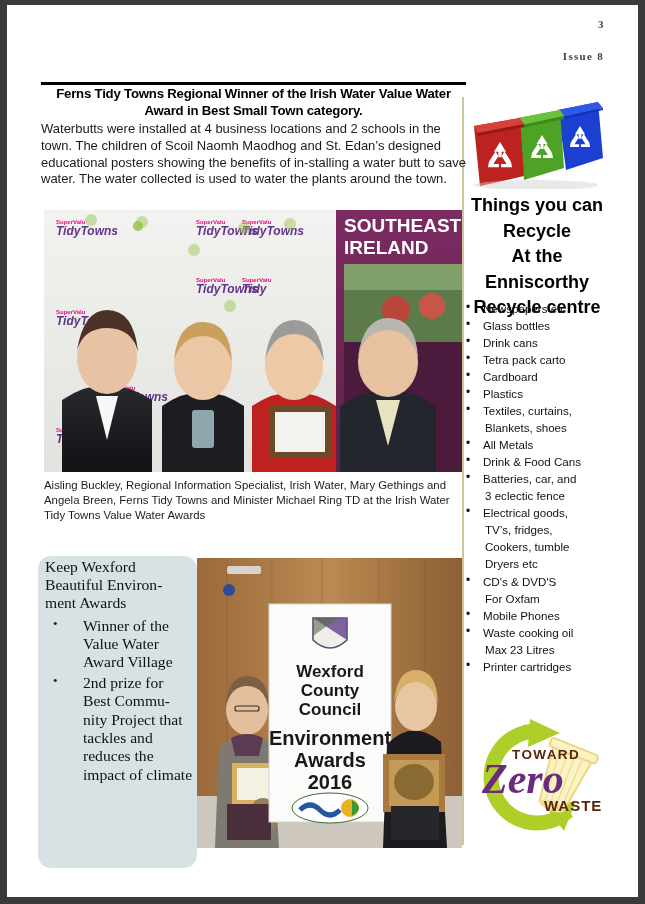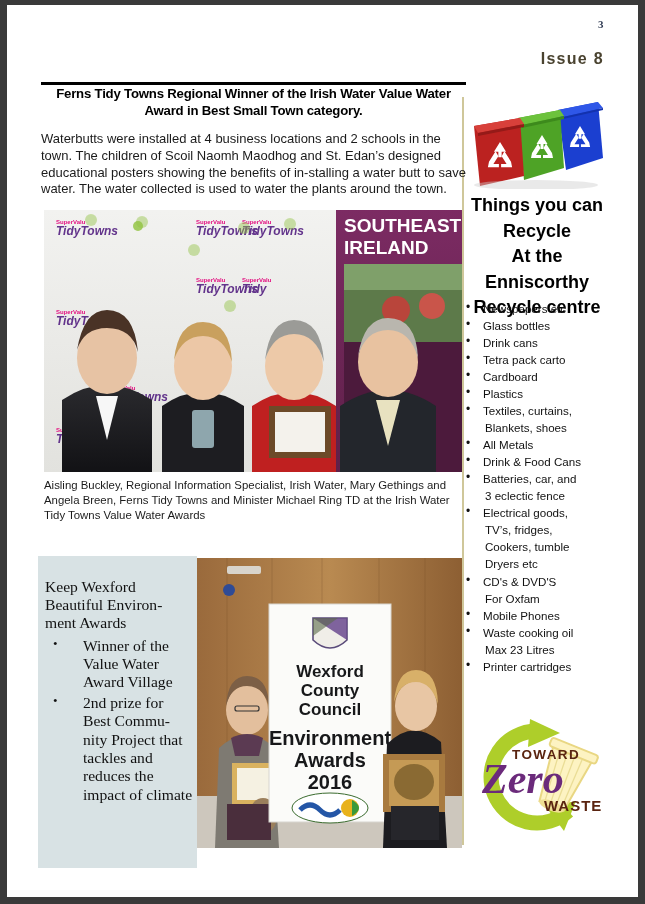--- a/index.html
+++ b/index.html
@@ -22,37 +22,37 @@
   .pagenum{
     position:absolute;left:0;top:18px;width:604px;
     text-align:right;
     font-family:"Liberation Serif",serif;
     font-weight:bold;font-size:11px;color:#2f3a52;
     letter-spacing:.5px;
   }
   .issue{
     position:absolute;left:0;top:50px;width:604px;
     text-align:right;
-    font-family:Liberation Sans, sans-serif;
-    font-weight:bold;font-size:16px;color:#4a4330;
+    font-family:Liberation Serif, serif;
+    font-weight:bold;font-size:11px;color:#4a4330;
     letter-spacing:1.3px;
   }
 
   
   .rule-top{position:absolute;left:41px;top:82px;width:425px;height:3px;background:#000;}
   .vdiv{position:absolute;left:462px;top:97px;width:2px;height:748px;background:#cfc79a;}
 
   
   .article{position:absolute;left:41px;top:86px;width:425px;}
   .headline{
     font-size:13.2px;font-weight:bold;color:#000;
     line-height:1.26;letter-spacing:-.2px;text-align:center;
   }
   .body-copy{
-    font-size:13px;color:#1b1b1b;line-height:1.28;margin-top:12px;
+    font-size:13px;color:#1b1b1b;line-height:1.28;margin-top:2px;
   }
 
   
   .photo-top{
     position:absolute;left:44px;top:210px;width:418px;height:262px;
     overflow:hidden;background:#d9d9d9;
   }
   .photo-bottom{
     position:absolute;left:197px;top:558px;width:265px;height:290px;
     overflow:hidden;background:#0369a1;
@@ -61,21 +61,22 @@
   .caption{
     position:absolute;left:44px;top:478px;width:412px;
     font-size:11.4px;color:#1b1b1b;line-height:1.33;
   }
 
   
   .kwb-panel{
     position:absolute;left:38px;top:556px;width:159px;height:312px;
     background:#d8e2e4;
     box-sizing:border-box;
-    padding:22px 4px 0 7px;
+    padding:2px 4px 0 7px;
+    border-radius:13px;
   }
   .kwb-title{
     font-family:"Liberation Serif",serif;
     font-size:15.6px;color:#111;line-height:1.17;
   }
   .kwb-list{margin:4px 0 0 0;padding:0;list-style:none;}
   .kwb-list li{
     position:relative;
     font-family:"Liberation Serif",serif;
     font-size:15.6px;color:#111;line-height:1.18;

